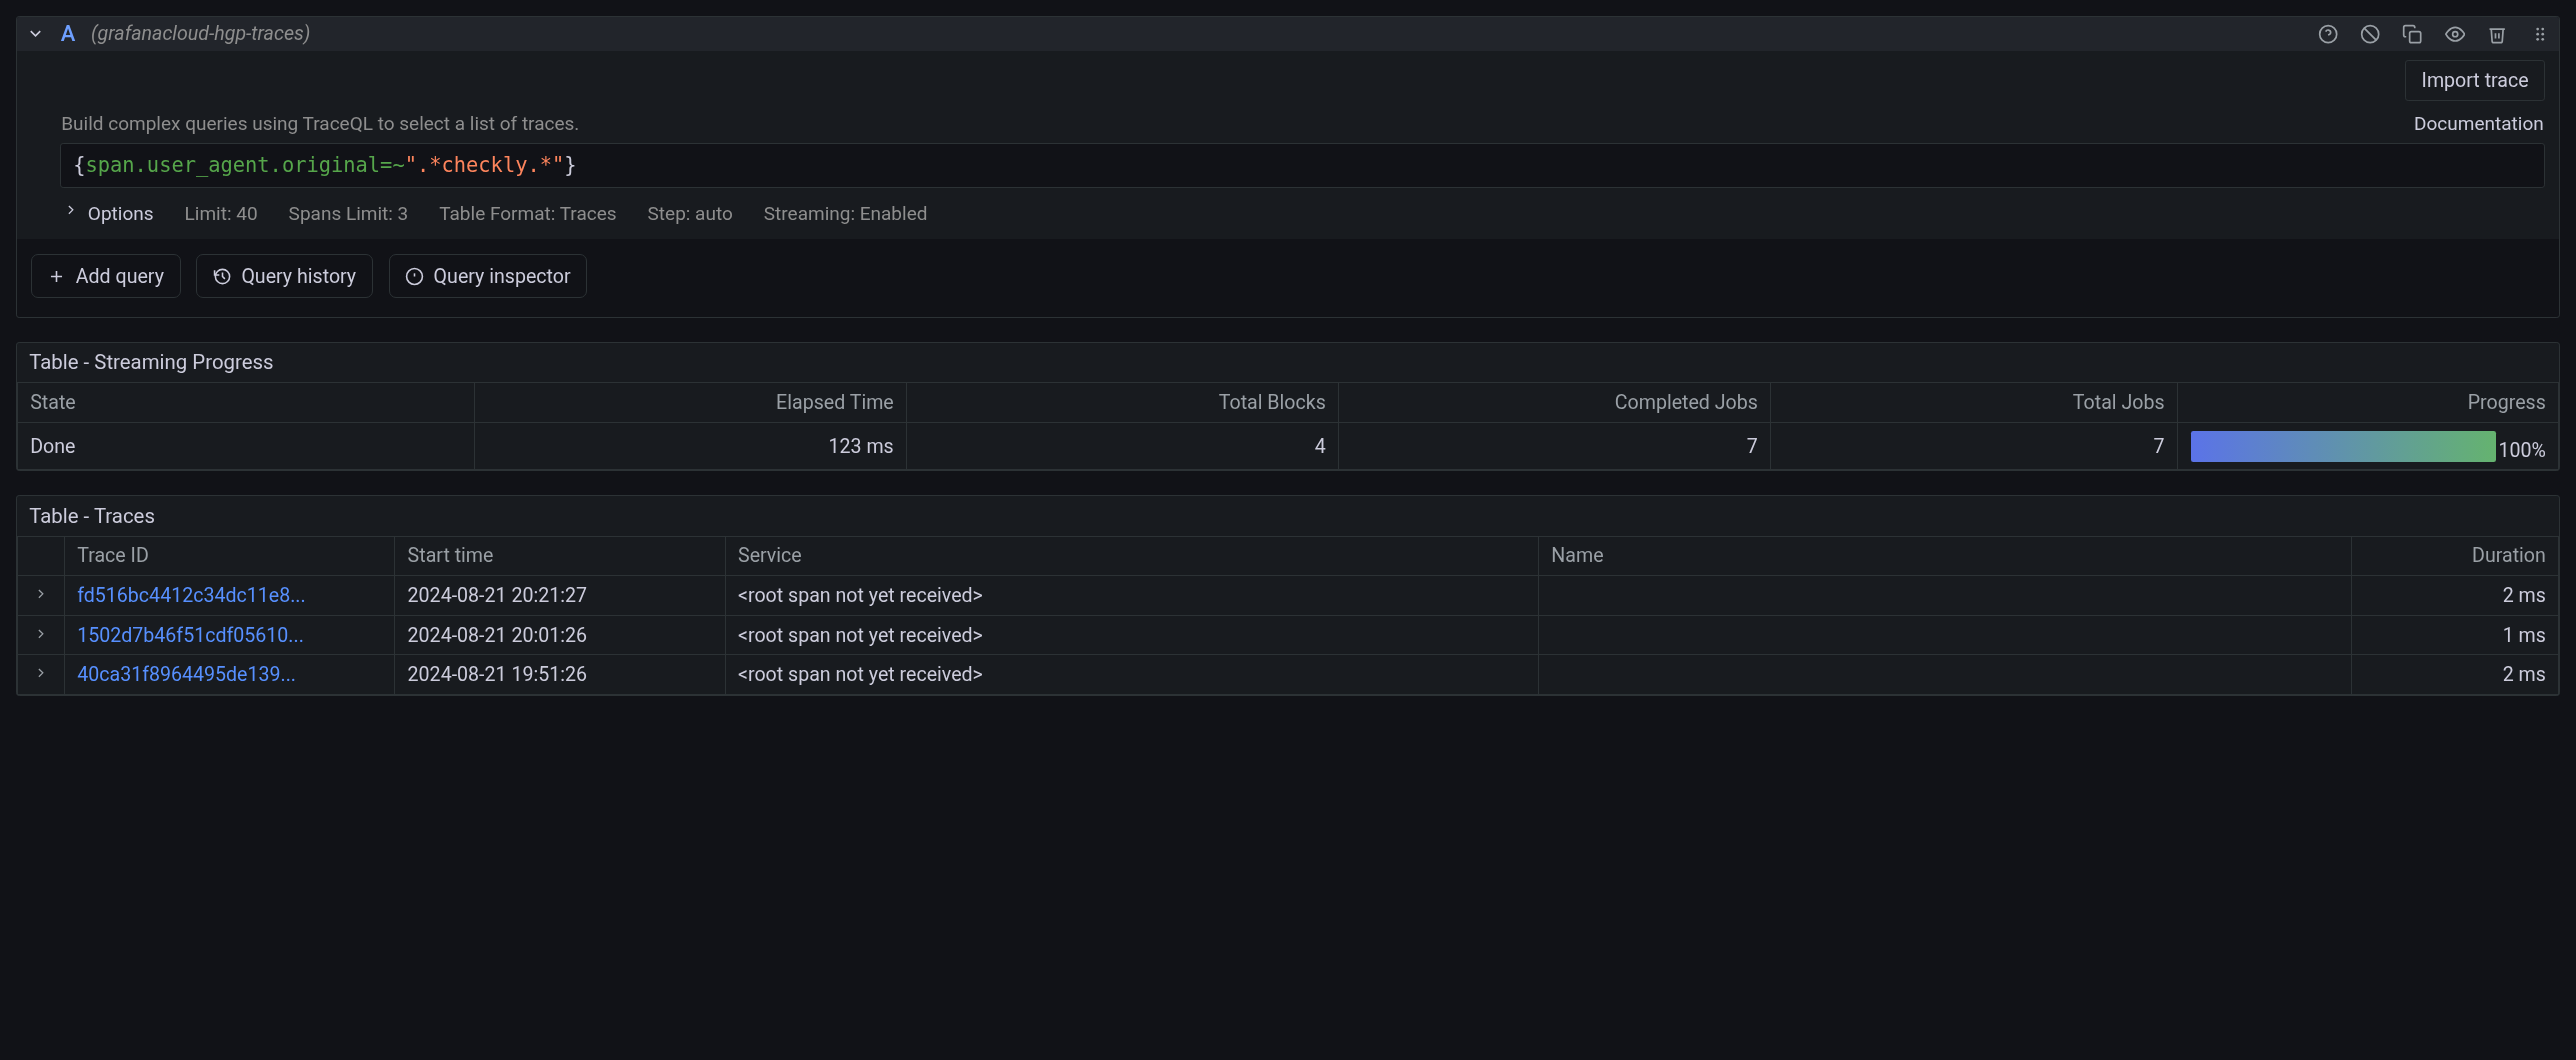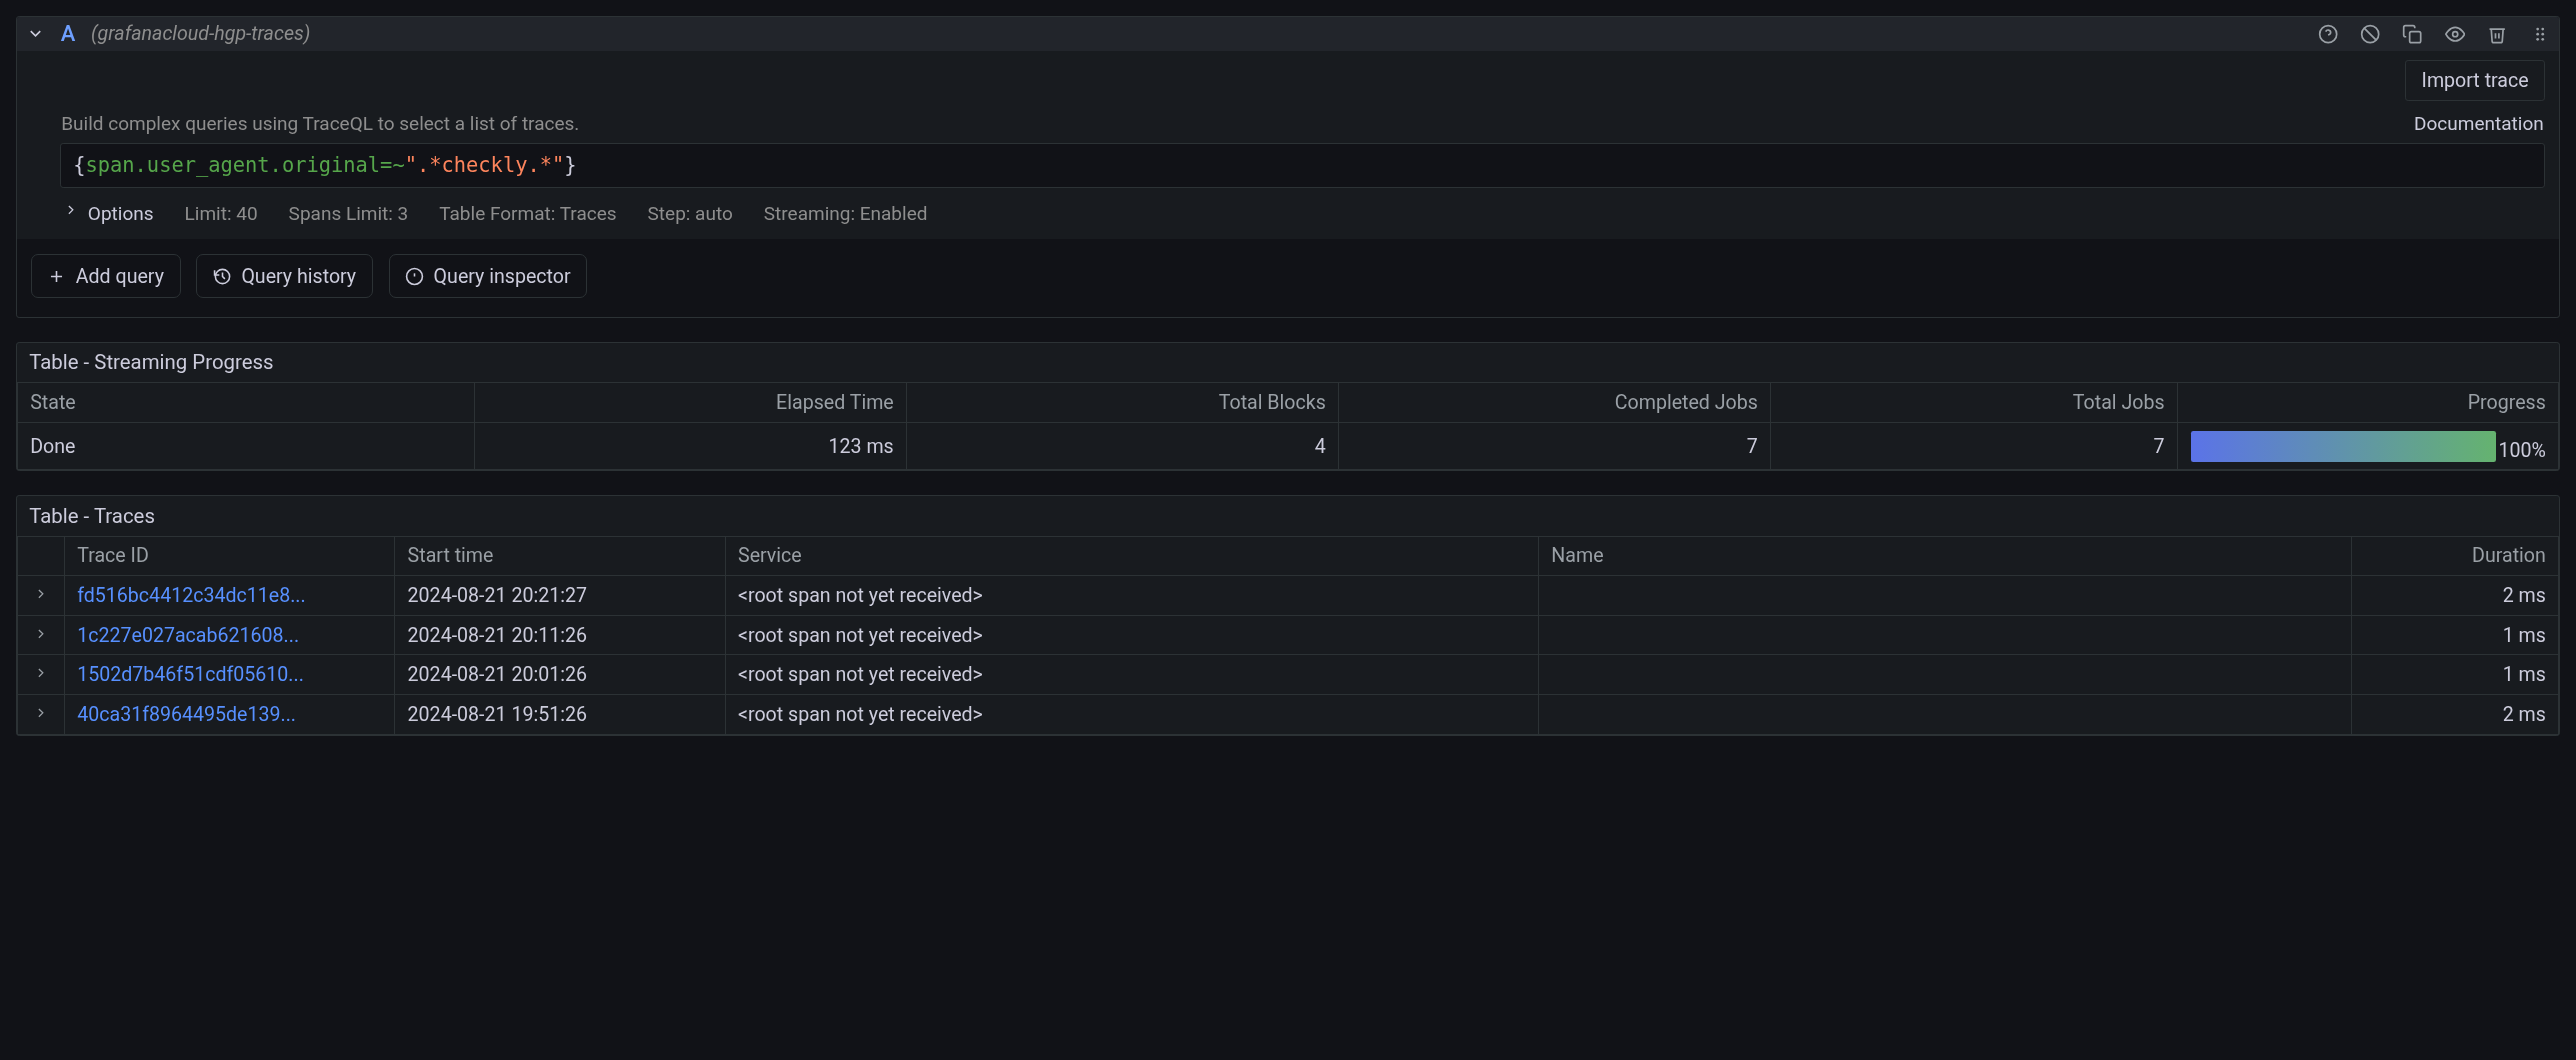--- a/index.html
+++ b/index.html
@@ -326,30 +326,20 @@
           <td><span class="trace-link">fd516bc4412c34dc11e8...</span></td>
           <td>2024-08-21 20:21:27</td>
           <td>&lt;root span not yet received&gt;</td>
           <td class="empty-cell"></td>
           <td class="num">2 ms</td>
         </tr>
         <tr>
           <td class="expand-cell"><svg viewBox="0 0 24 24" width="15.7" height="15.7" fill="none" stroke="#9aa0a6" stroke-width="2">
               <polyline points="9 18 15 12 9 6"></polyline>
             </svg></td>
-          <td><span class="trace-link">1c227e027acab621608...</span></td>
-          <td>2024-08-21 20:11:26</td>
-          <td>&lt;root span not yet received&gt;</td>
-          <td class="empty-cell"></td>
-          <td class="num">1 ms</td>
-        </tr>
-        <tr>
-          <td class="expand-cell"><svg viewBox="0 0 24 24" width="15.7" height="15.7" fill="none" stroke="#9aa0a6" stroke-width="2">
-              <polyline points="9 18 15 12 9 6"></polyline>
-            </svg></td>
           <td><span class="trace-link">1502d7b46f51cdf05610...</span></td>
           <td>2024-08-21 20:01:26</td>
           <td>&lt;root span not yet received&gt;</td>
           <td class="empty-cell"></td>
           <td class="num">1 ms</td>
         </tr>
         <tr>
           <td class="expand-cell"><svg viewBox="0 0 24 24" width="15.7" height="15.7" fill="none" stroke="#9aa0a6" stroke-width="2">
               <polyline points="9 18 15 12 9 6"></polyline>
             </svg></td>

